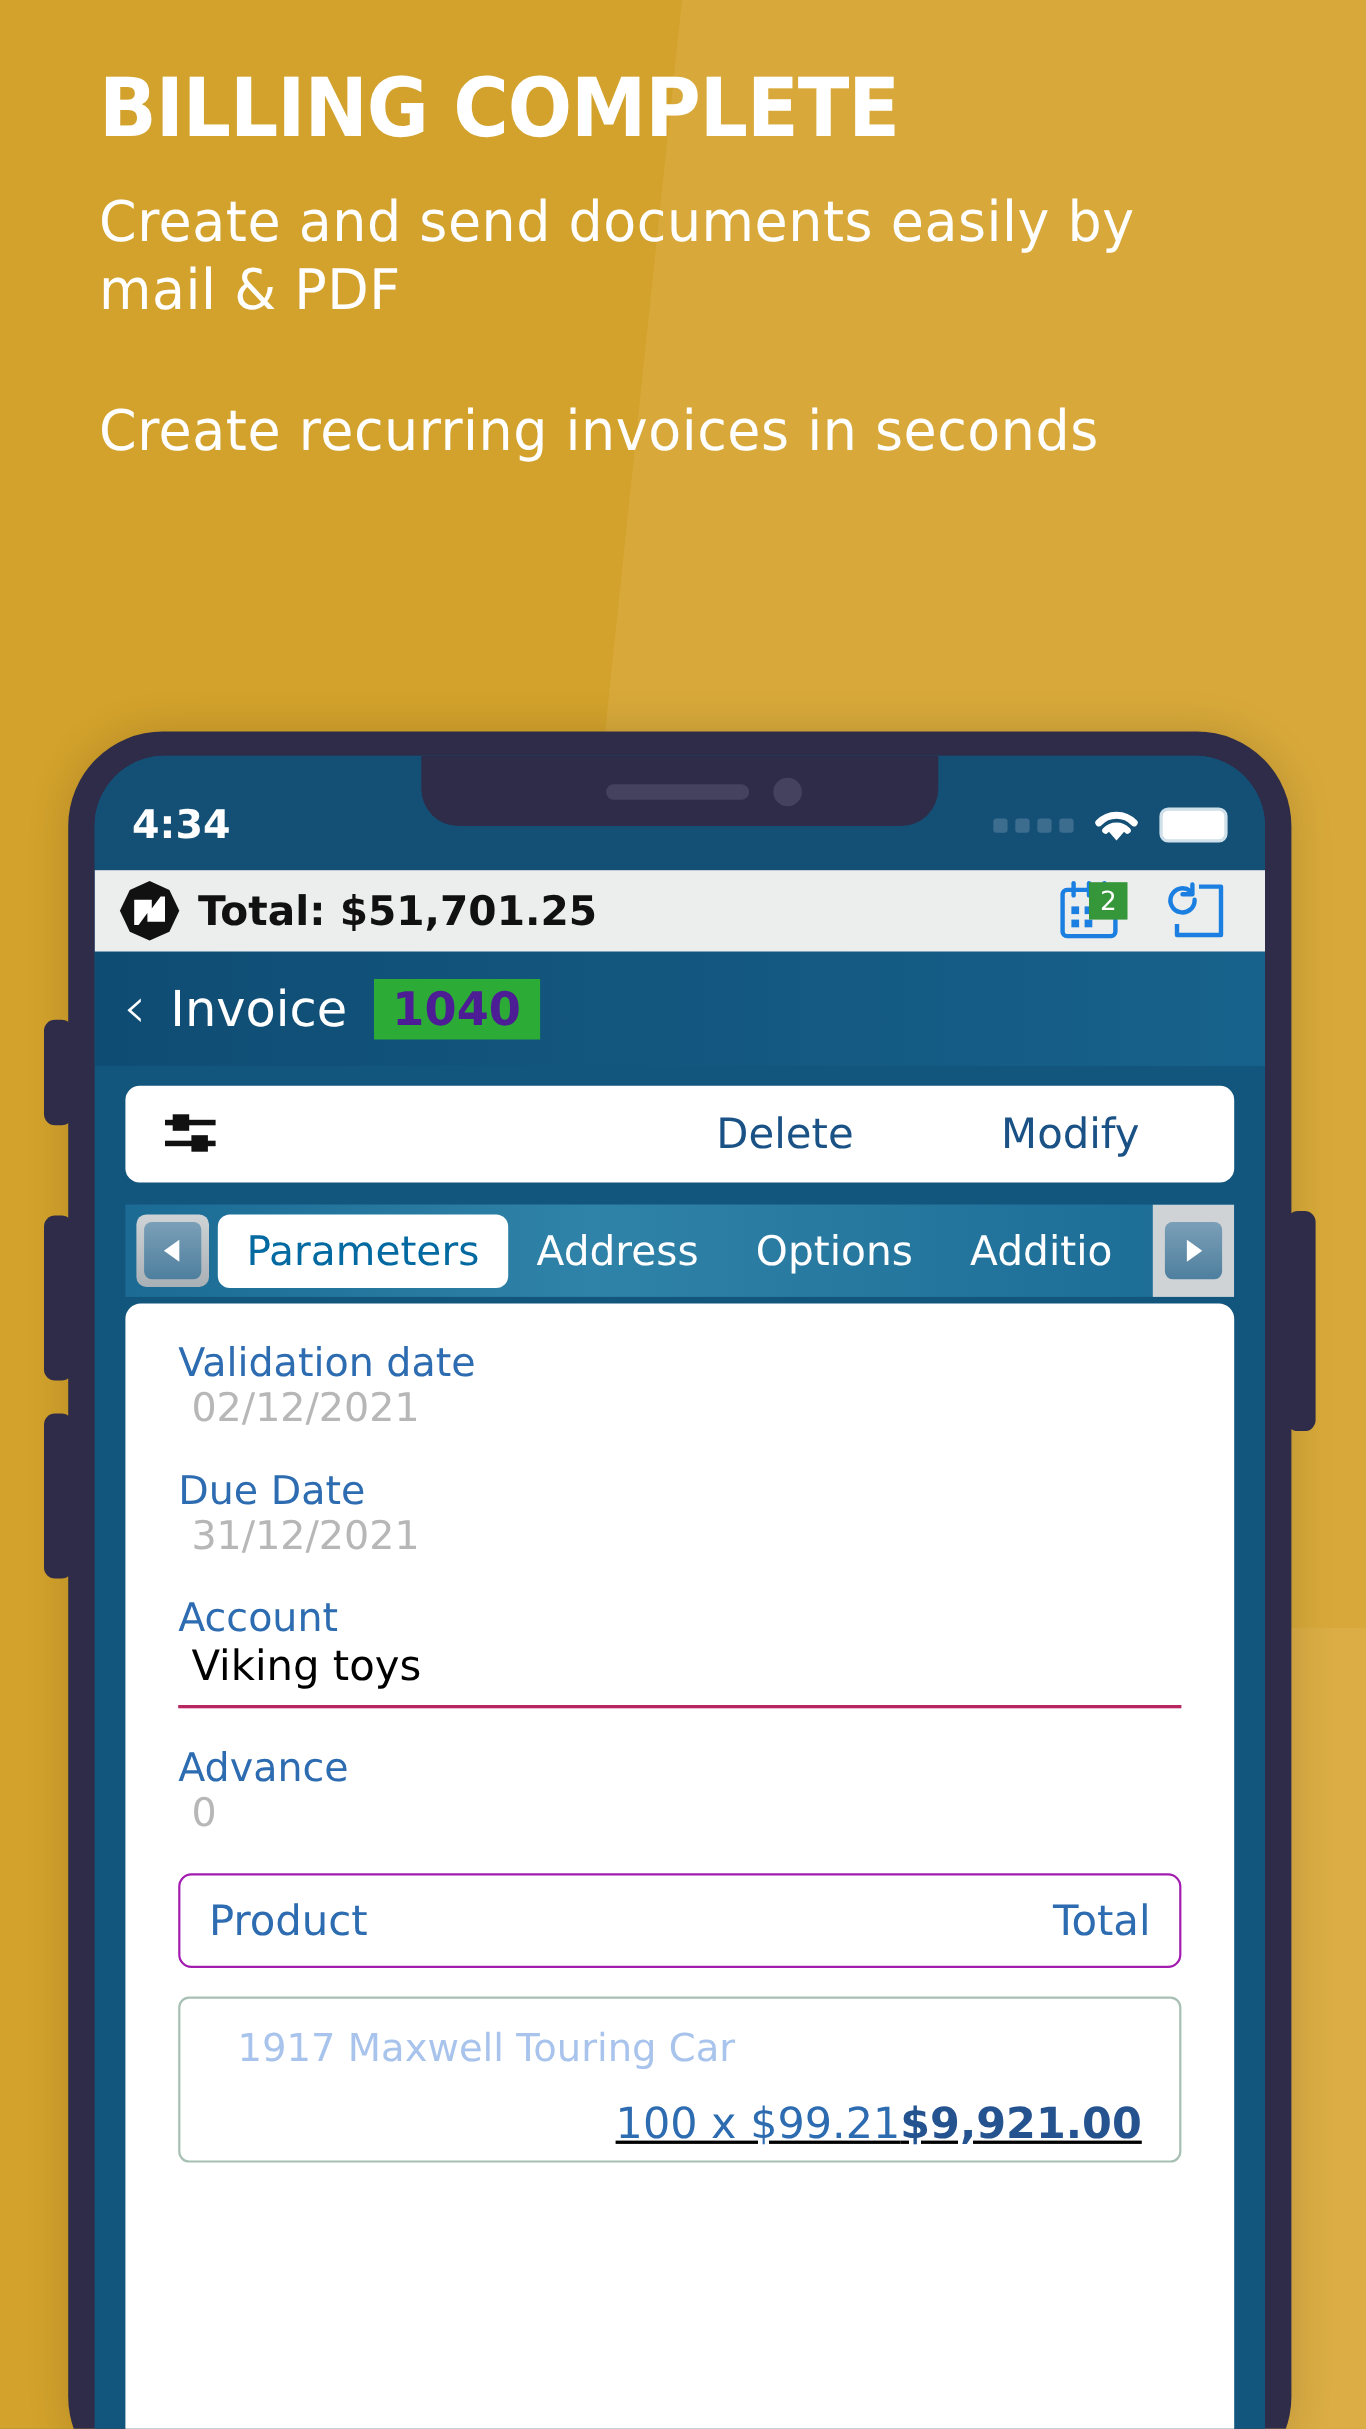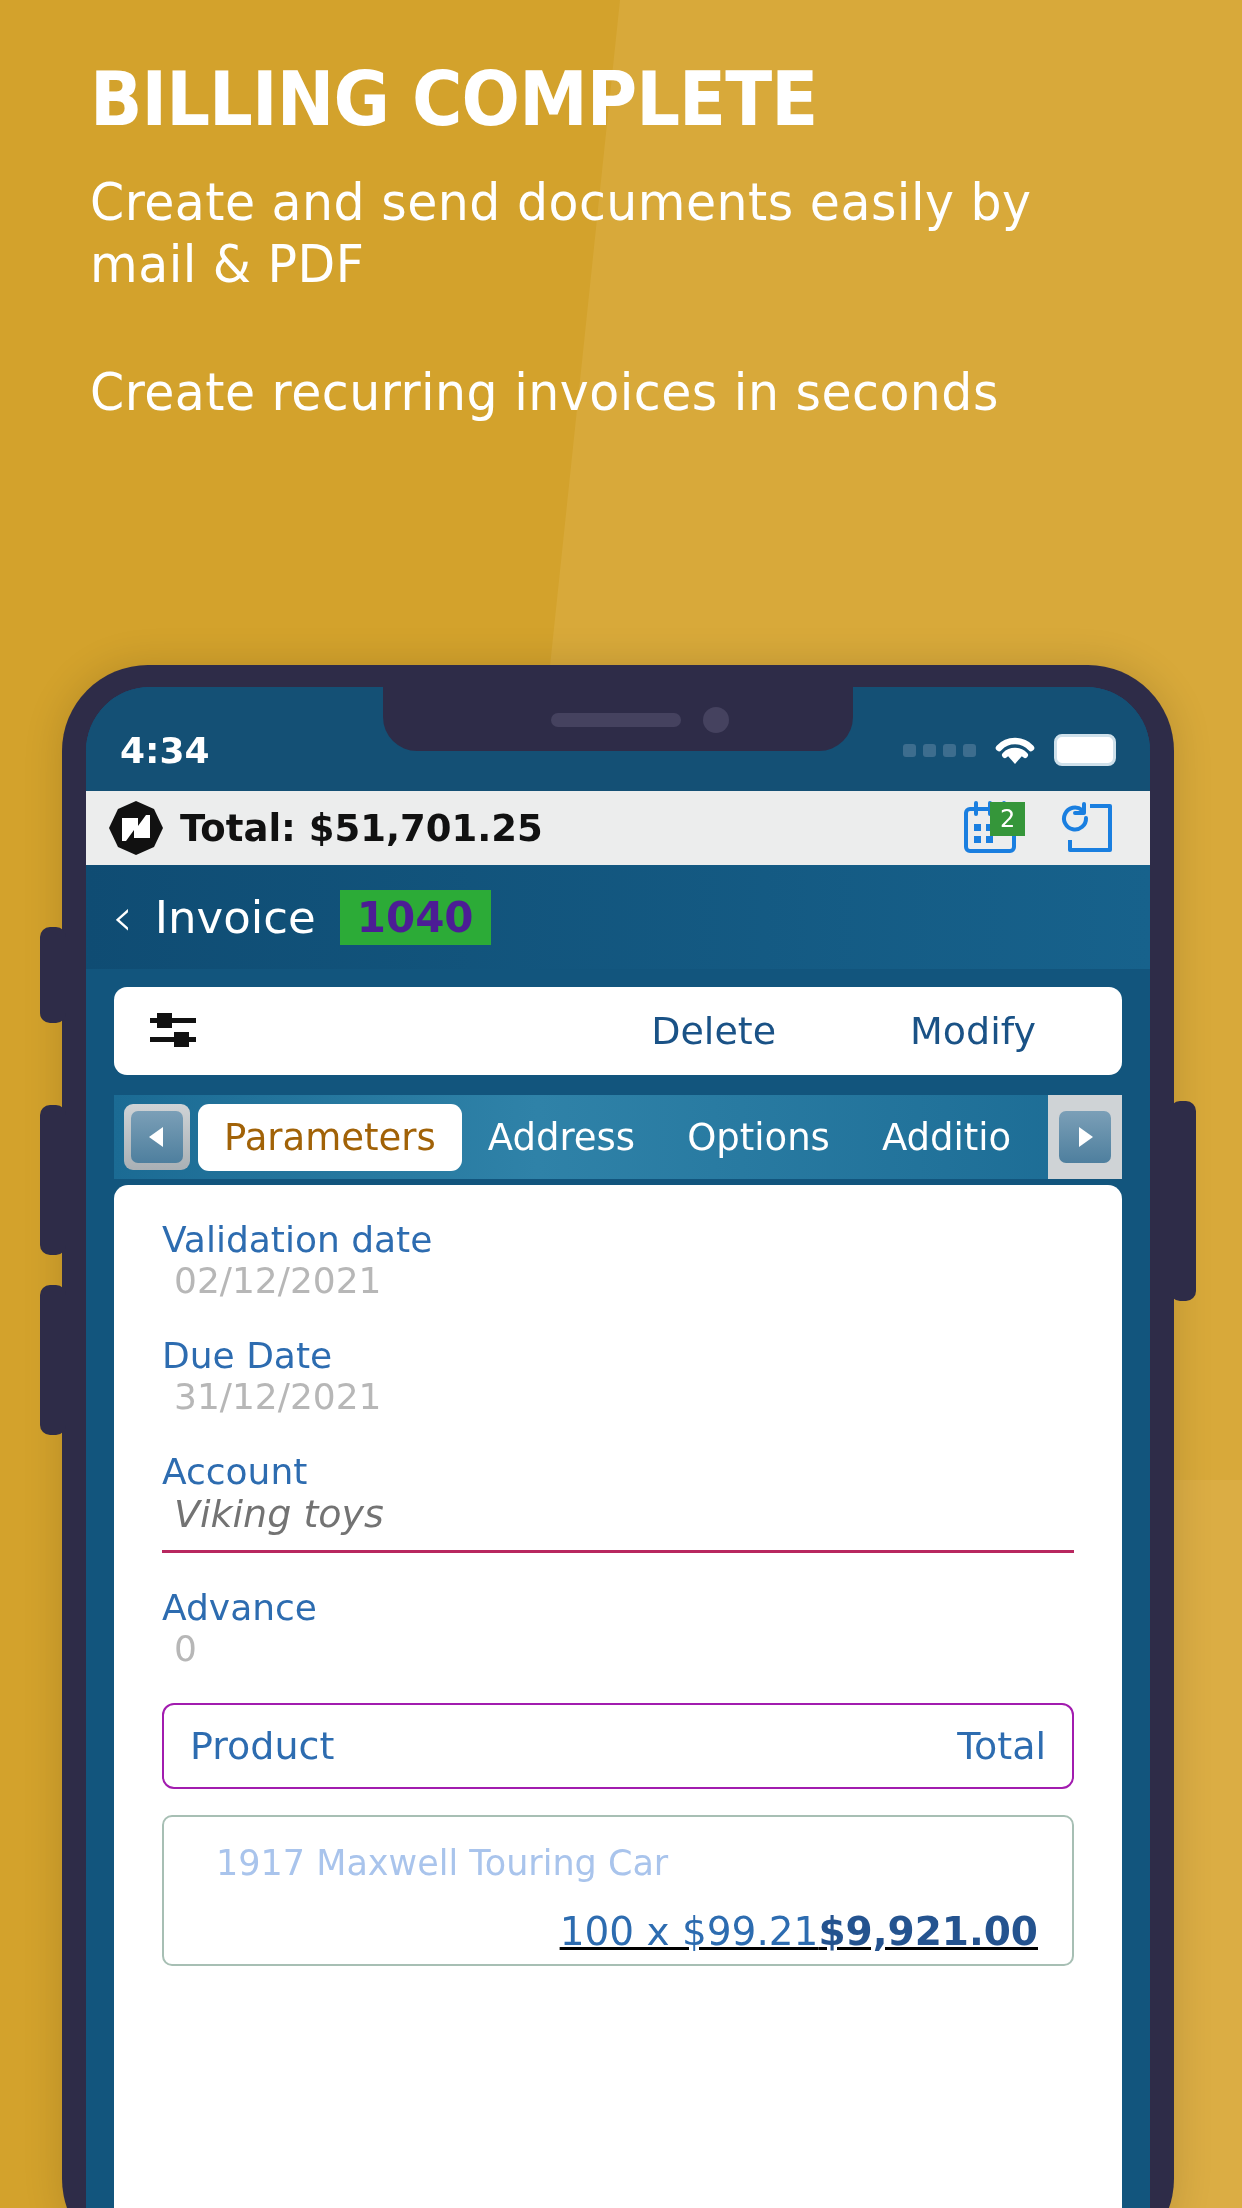--- a/index.html
+++ b/index.html
@@ -152,38 +152,38 @@
   }
   .arrow-btn-inner{
     width:52px;height:52px;border-radius:7px;
     background:linear-gradient(180deg,#7b9fb7 0%,#4e7f9e 100%);
     display:flex;align-items:center;justify-content:center;
   }
   .tab{
     color:#fff;font-size:37px;padding:0 26px;white-space:nowrap;flex:0 0 auto;
   }
   .tab.active{
-    background:#fff;color:#a16207;border-radius:11px;
+    background:#fff;color:#0369a1;border-radius:11px;
     padding:12px 26px;margin-left:8px;
   }
   #tab-next{
     position:absolute;right:0;top:0;width:74px;height:84px;
     background:#cfd3d6;display:flex;align-items:center;justify-content:center;
     flex:0 0 auto;
   }
 
   
   #form-card{
     position:absolute;left:28px;top:498px;width:1008px;height:1060px;
     background:#fff;border-radius:14px 14px 0 0;z-index:2;overflow:hidden;
   }
   .field{padding:0 48px;}
   .field-label{color:#2d6cb0;font-size:36px;margin-top:34px;}
   .field-value{color:#b7b7b7;font-size:36px;padding-left:12px;}
-  .field-value.filled{color:#737373;font-size:38px;font-style:italic;}
+  .field-value.filled{color:#000000;font-size:38px;}
   .field-underline{
     border-bottom:3px solid #b8275f;margin-top:14px;
   }
 
   
   #product-header{
     margin:34px 48px 0 48px;height:86px;border:2px solid #a21caf;border-radius:12px;
     display:flex;align-items:center;justify-content:space-between;
     padding:0 26px;box-sizing:border-box;
   }

